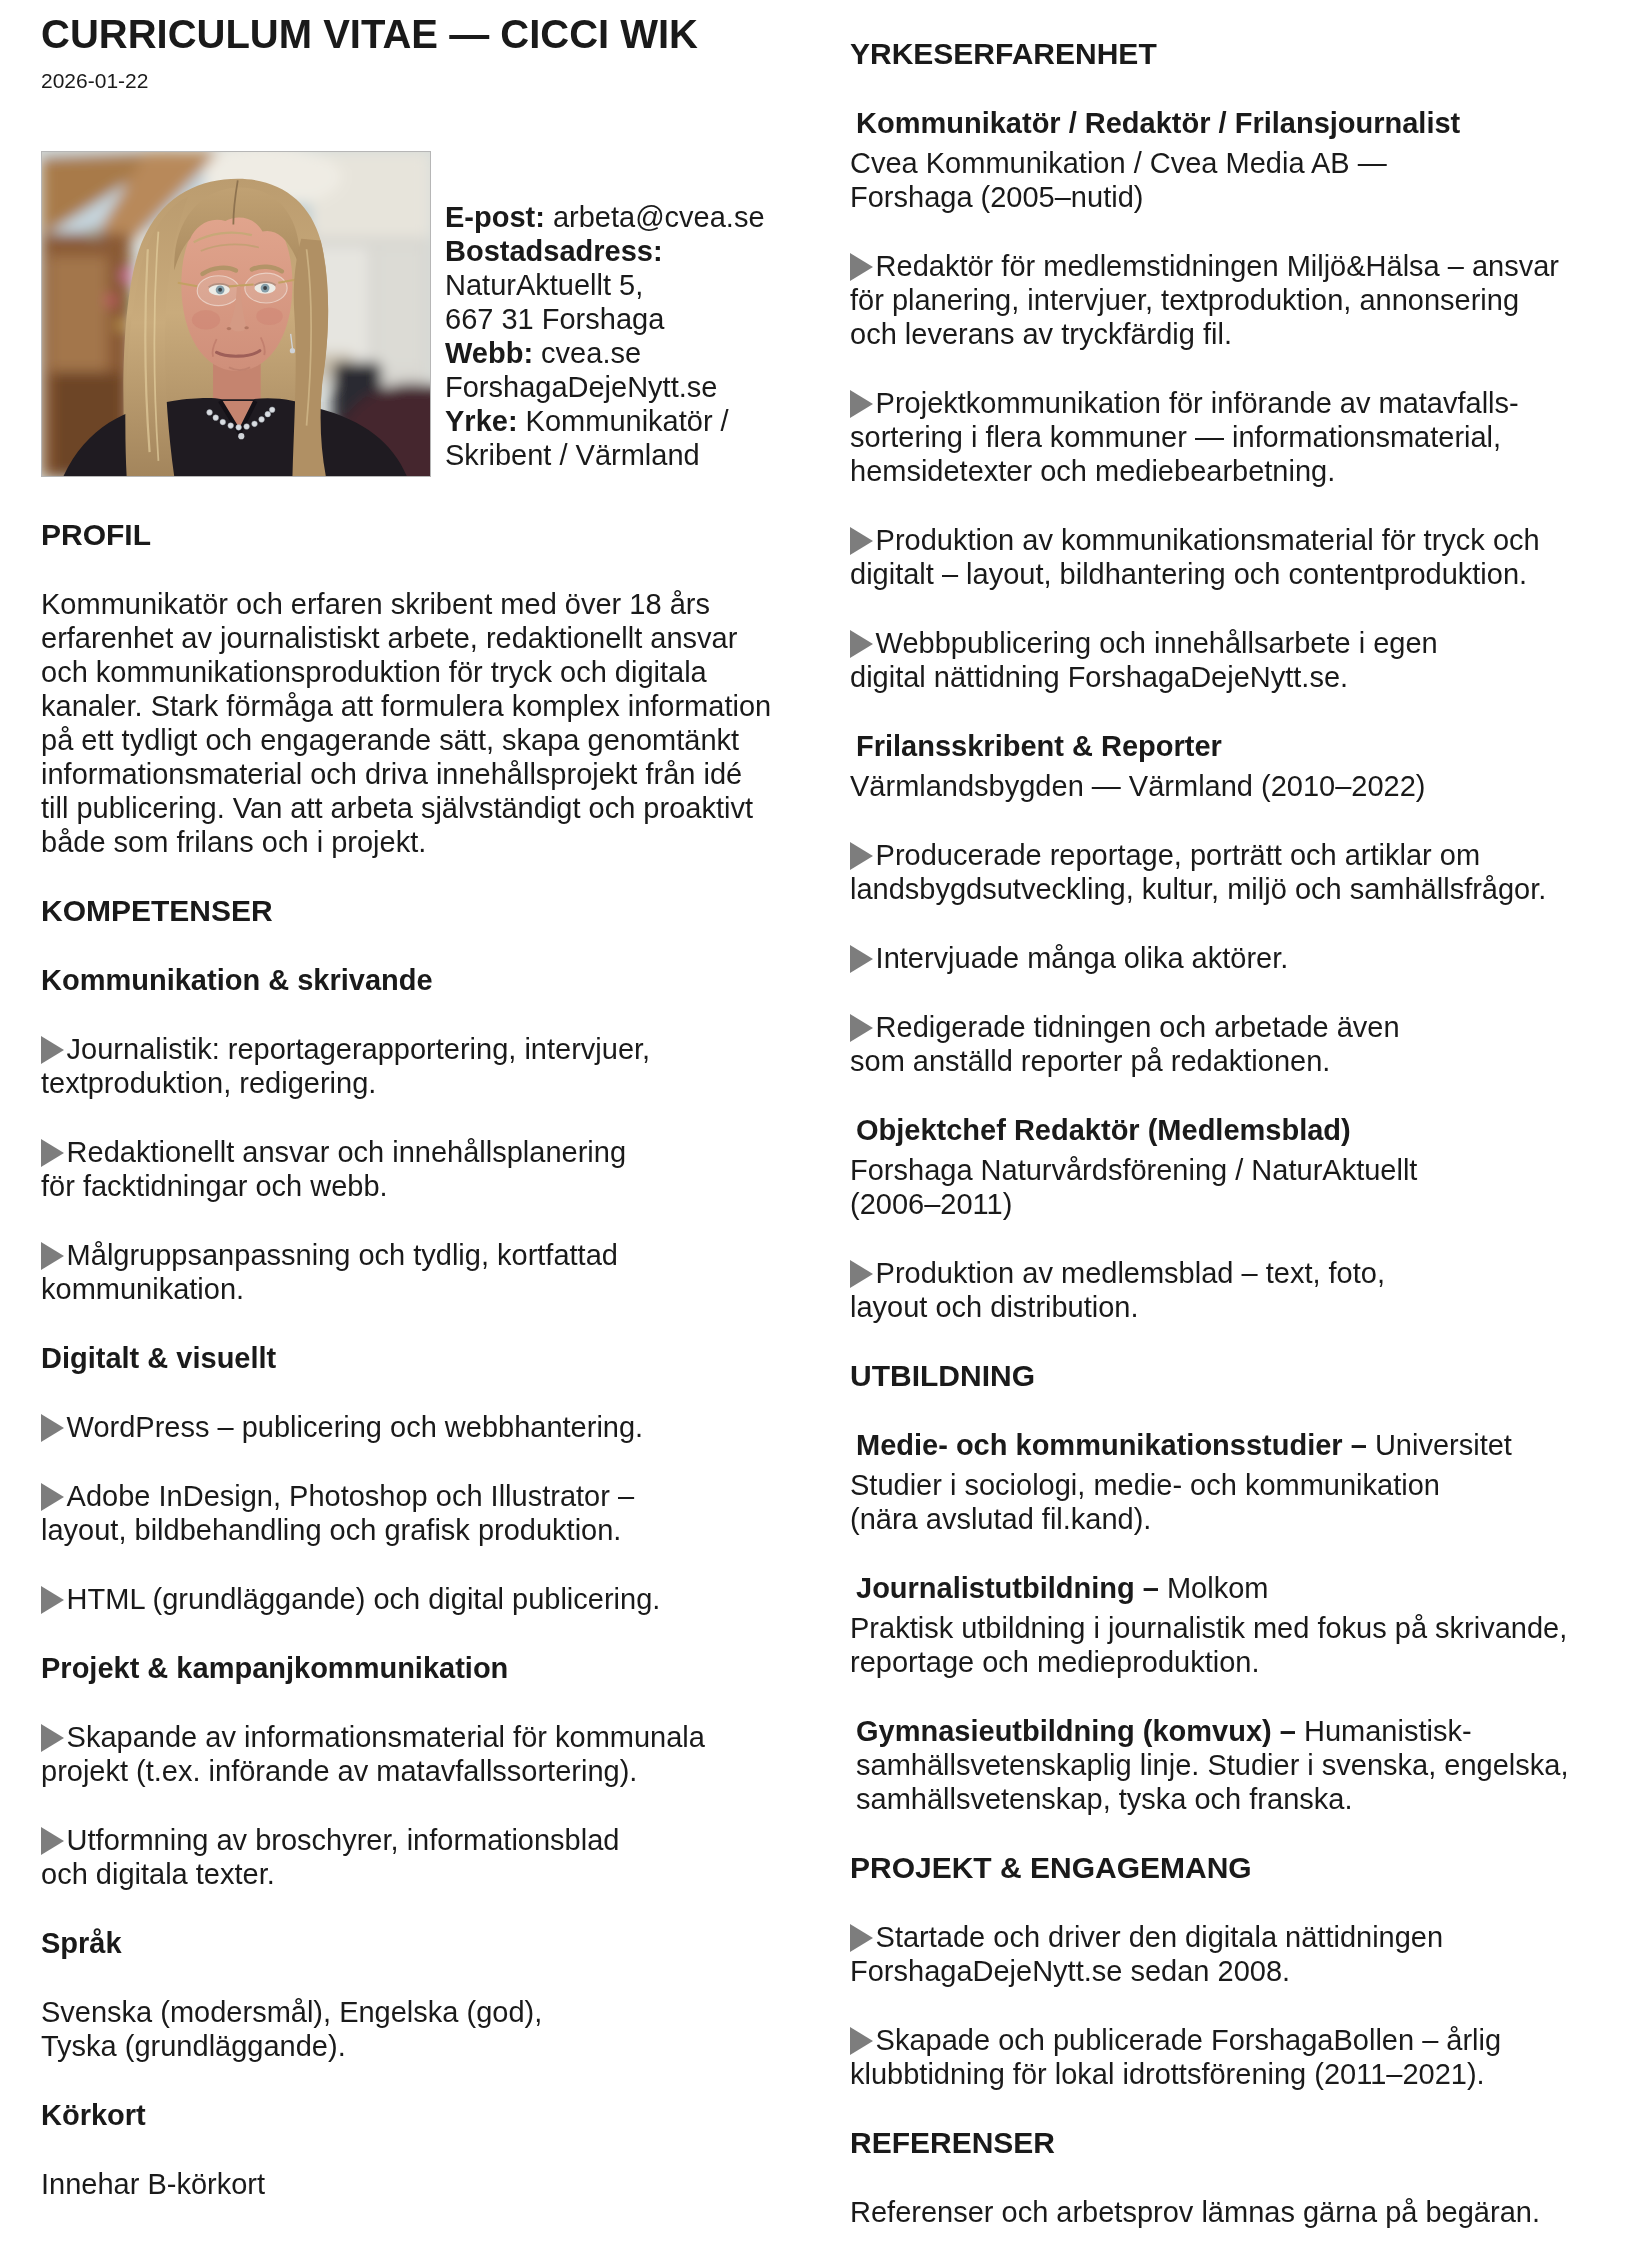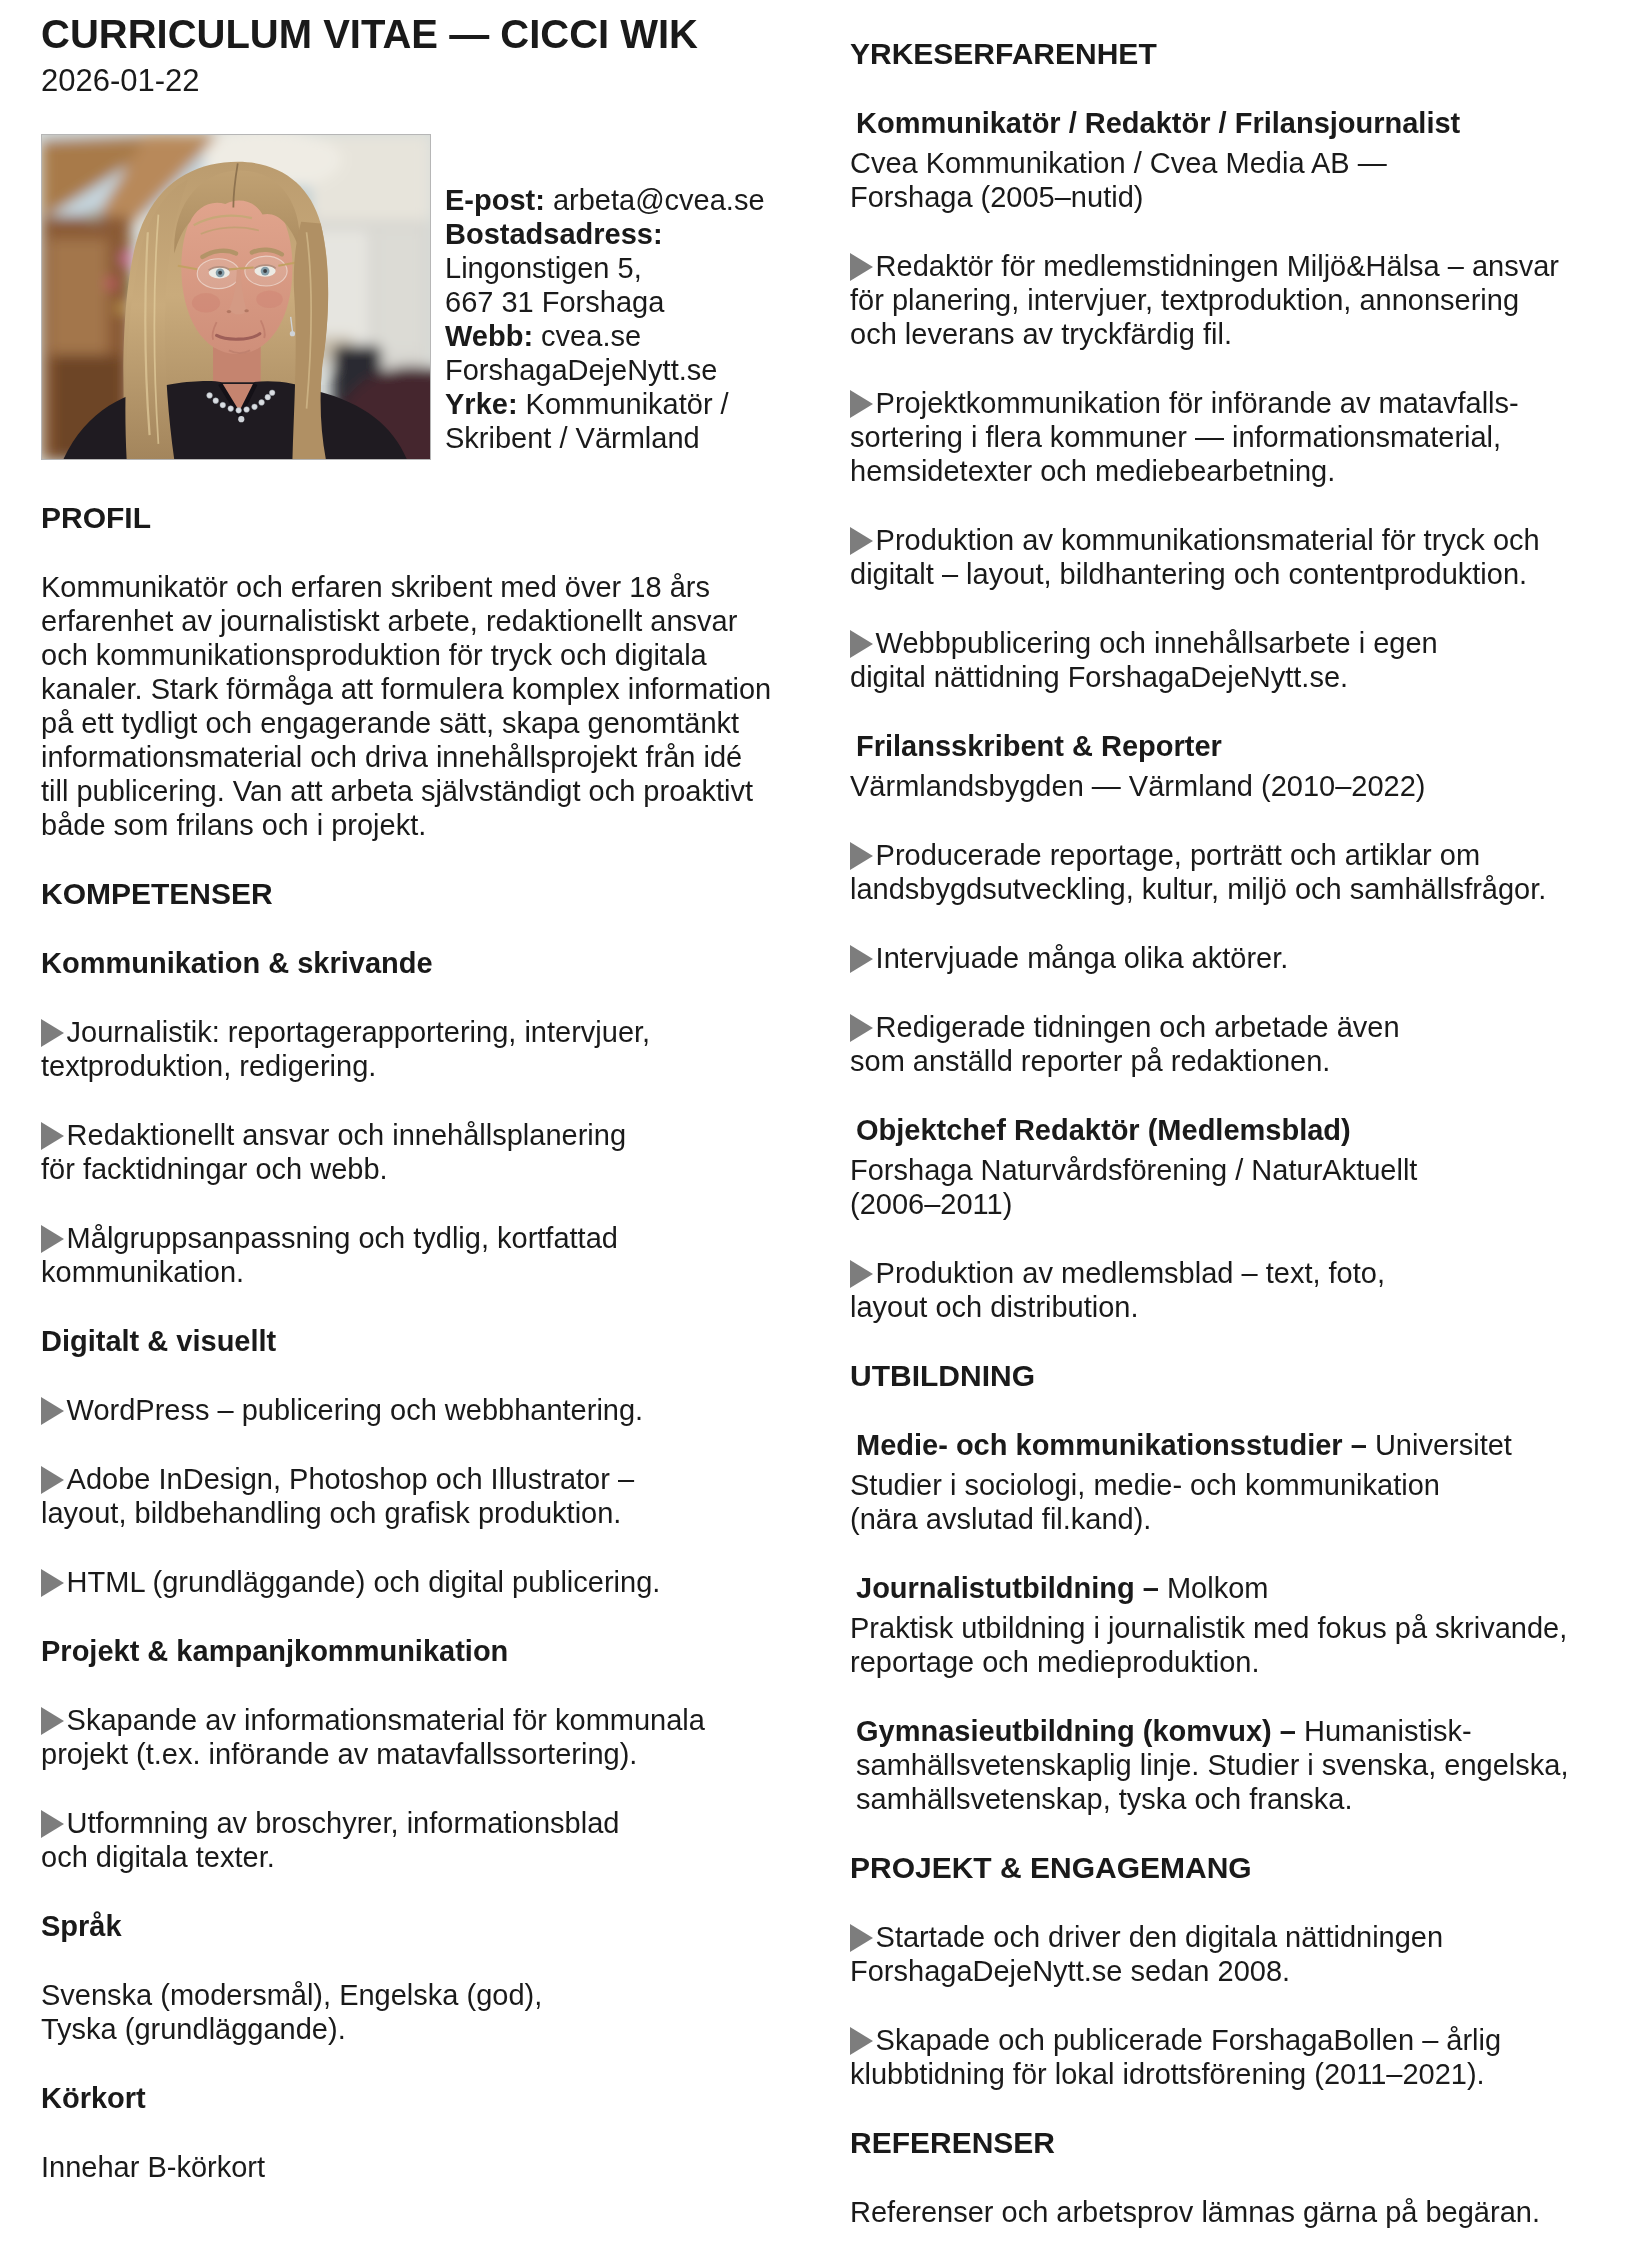--- a/index.html
+++ b/index.html
@@ -13,21 +13,21 @@
   body{
     width:1625px;height:2258px;overflow:hidden;
     background:var(--background);
     color:var(--text);
     font-family:"Liberation Sans","DejaVu Sans",sans-serif;
   }
   .page{display:flex;gap:58px;padding:10.6px 26.5px 0 41px;}
   .col-left{width:751px;flex:none;}
   .col-right{width:750px;flex:none;padding-top:26.5px;}
   h1{font-size:40px;line-height:46px;font-weight:bold;margin:0 0 7px;white-space:nowrap;}
-  .date{font-size:31px;line-height:34px;margin:0 0 36px;}
+  .date{font-size:21px;line-height:34px;margin:0 0 53px;}
   .photo-row{display:flex;gap:14px;margin:0 0 41px;}
   .photo-frame{
     width:390px;height:326px;flex:none;
     border:0.9px solid var(--photo-border);
     overflow:hidden;background:#cfd6d4;
   }
   .contact{padding-top:49px;}
   .contact-line{font-size:29px;line-height:34px;white-space:pre;}
   h2{font-size:30px;line-height:34px;font-weight:bold;margin:0 0 35px;}
   h3{font-size:29px;line-height:34px;font-weight:bold;margin:0 0 35px;}
@@ -170,21 +170,21 @@
             <path d="M132,90 C126,170 126,260 132,350" stroke="#e2cf9e" stroke-width="2" fill="none" opacity="0.7"></path>
             <path d="M300,110 C308,170 306,240 300,310" stroke="#d6bd8e" stroke-width="2" fill="none" opacity="0.7"></path>
             <path d="M222,32 C219,50 217,68 217,82" stroke="#8e7350" stroke-width="2" fill="none"></path>
           </g>
         </svg>
       </div>
 
       <div class="contact">
         <div class="contact-line"><span class="b">E-post:</span><span> arbeta@cvea.se</span></div>
         <div class="contact-line"><span class="b">Bostadsadress:</span><span></span></div>
-        <div class="contact-line"><span class="b"></span><span>Lingonstigen 5,</span></div>
+        <div class="contact-line"><span class="b"></span><span>NaturAktuellt 5,</span></div>
         <div class="contact-line"><span class="b"></span><span>667 31 Forshaga</span></div>
         <div class="contact-line"><span class="b">Webb:</span><span> cvea.se</span></div>
         <div class="contact-line"><span class="b"></span><span>ForshagaDejeNytt.se</span></div>
         <div class="contact-line"><span class="b">Yrke:</span><span> Kommunikatör /</span></div>
         <div class="contact-line"><span class="b"></span><span>Skribent / Värmland</span></div>
       </div>
     </div>
 
     <h2>PROFIL</h2>
     <p class="para pre">Kommunikatör och erfaren skribent med över 18 års

